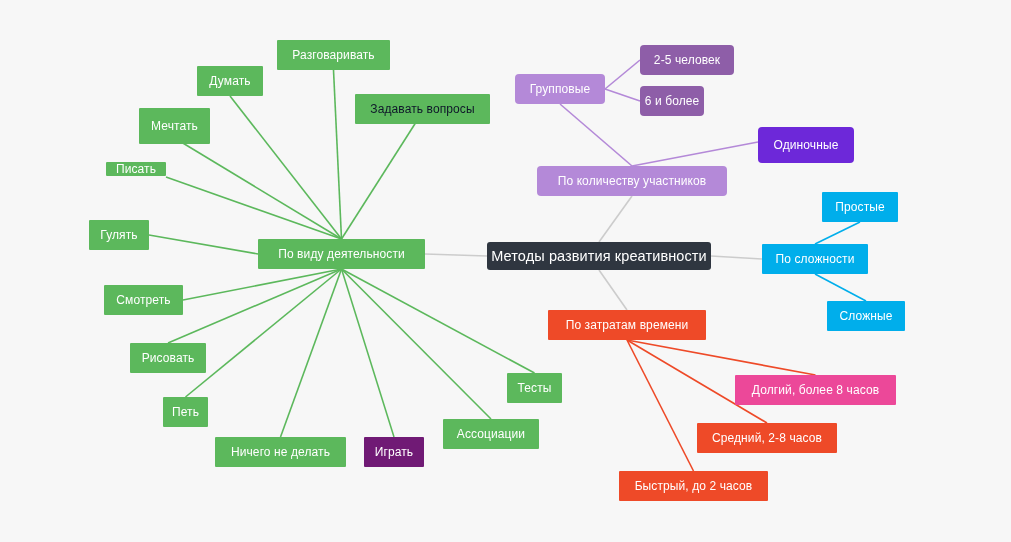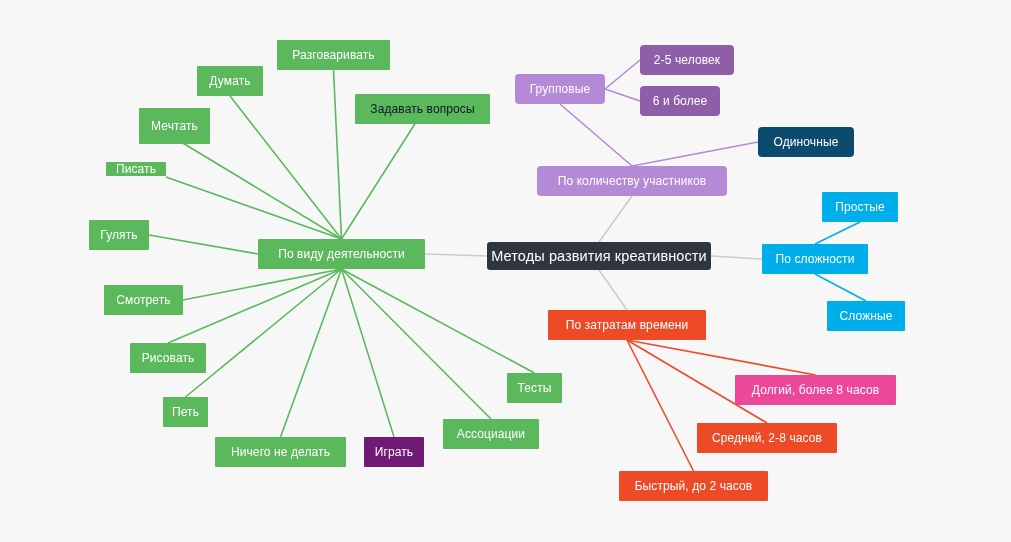--- a/index.html
+++ b/index.html
@@ -136,24 +136,24 @@
       </div>
       <div class="node rounded" style="left: 537px; top: 166px; width: 190px; height: 30px; background: rgb(180, 137, 216); color: rgb(255, 255, 255);">
         <span>По количеству участников</span>
       </div>
       <div class="node rounded" style="left: 515px; top: 74px; width: 90px; height: 30px; background: rgb(180, 137, 216); color: rgb(255, 255, 255);">
         <span>Групповые</span>
       </div>
       <div class="node rounded" style="left: 640px; top: 45px; width: 94px; height: 30px; background: rgb(142, 94, 168); color: rgb(255, 255, 255);">
         <span>2-5 человек</span>
       </div>
-      <div class="node rounded" style="left: 640px; top: 86px; width: 80px; height: 30px; background: rgb(142, 94, 168); color: rgb(255, 255, 255);">
+      <div class="node rounded" style="left: 640px; top: 86px; width: 64px; height: 30px; background: rgb(142, 94, 168); color: rgb(255, 255, 255);">
         <span>6 и более</span>
       </div>
-      <div class="node rounded" style="left: 758px; top: 127px; width: 96px; height: 30px; background: #0c4a6e; color: rgb(255, 255, 255);">
+      <div class="node rounded" style="left: 758px; top: 127px; width: 96px; height: 36px; background: #6d28d9; color: rgb(255, 255, 255);">
         <span>Одиночные</span>
       </div>
       <div class="node square" style="left: 762px; top: 244px; width: 106px; height: 30px; background: rgb(0, 174, 235); color: rgb(255, 255, 255);">
         <span>По сложности</span>
       </div>
       <div class="node square" style="left: 822px; top: 192px; width: 76px; height: 30px; background: rgb(0, 174, 235); color: rgb(255, 255, 255);">
         <span>Простые</span>
       </div>
       <div class="node square" style="left: 827px; top: 301px; width: 78px; height: 30px; background: rgb(0, 174, 235); color: rgb(255, 255, 255);">
         <span>Сложные</span>

